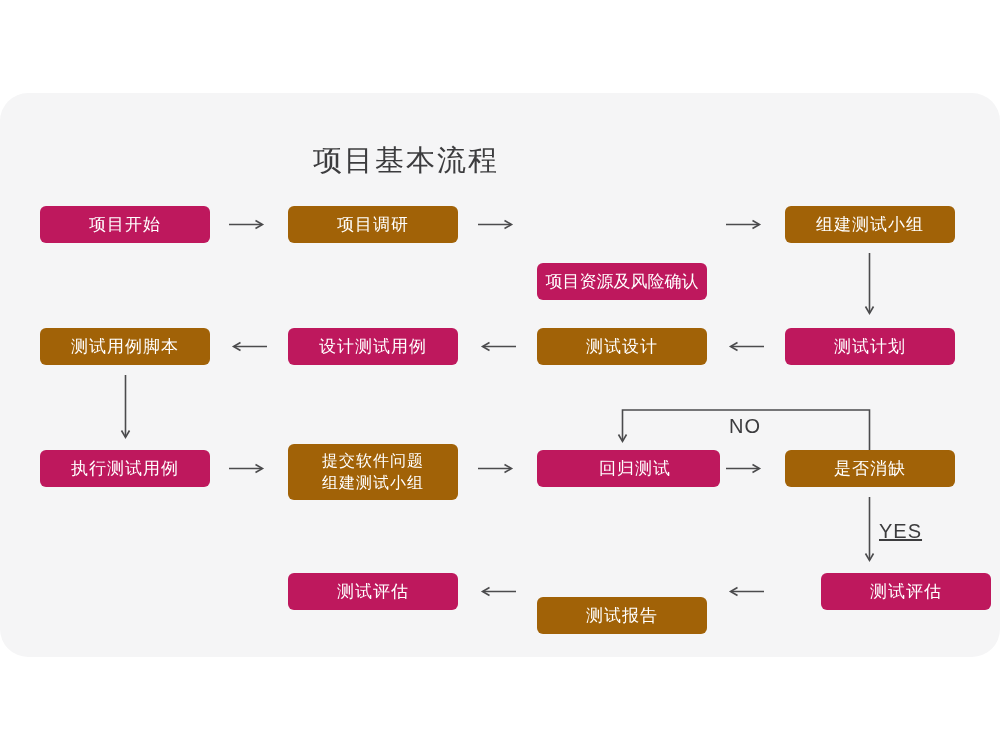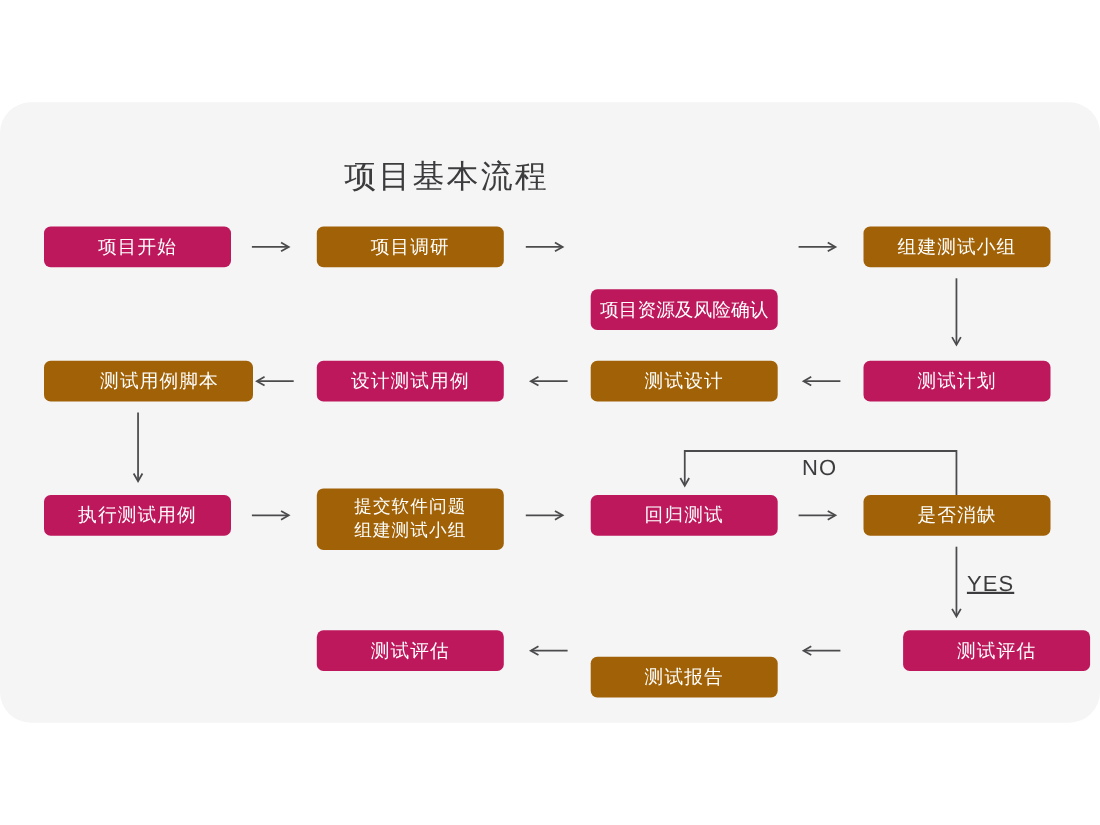--- a/index.html
+++ b/index.html
@@ -117,27 +117,27 @@
   <div class="edge-label yes">YES</div>
 
   <div class="node primary" style="left:40px;  top:206px;">项目开始</div>
   <div class="node secondary" style="left:288px; top:206px;">项目调研</div>
   <div class="node primary" style="left:537px; top:220px; letter-spacing:0;margin-top:43px;">项目资源及风险确认</div>
   <div class="node primary" style="left:785px; top:328px;">测试计划</div>
 
   <div class="node secondary" style="left:785px; top:206px;">组建测试小组</div>
   <div class="node secondary" style="left:537px; top:328px;">测试设计</div>
   <div class="node primary" style="left:288px; top:328px;">设计测试用例</div>
-  <div class="node secondary" style="left:40px;  top:328px;padding-left:20px;">测试用例脚本</div>
+  <div class="node secondary" style="left:40px;  top:328px;">测试用例脚本</div>
 
   <div class="node primary" style="left:40px;  top:450px;">执行测试用例</div>
   <div class="node secondary tall" style="left:288px; top:444px;">
     <span>提交软件问题</span>
     <span>组建测试小组</span>
   </div>
-  <div class="node primary" style="left:537px; top:450px;">回归测试</div>
+  <div class="node primary" style="left:537px; top:450px;padding-left:13px;">回归测试</div>
   <div class="node secondary" style="left:785px; top:450px;">是否消缺</div>
 
   <div class="node primary" style="left:785px; top:573px;margin-left:36px;">测试评估</div>
   <div class="node secondary" style="left:537px; top:573px;margin-top:24px;">测试报告</div>
   <div class="node primary" style="left:288px; top:573px;">测试评估</div>
 
 </div>
 
 </body></html>

